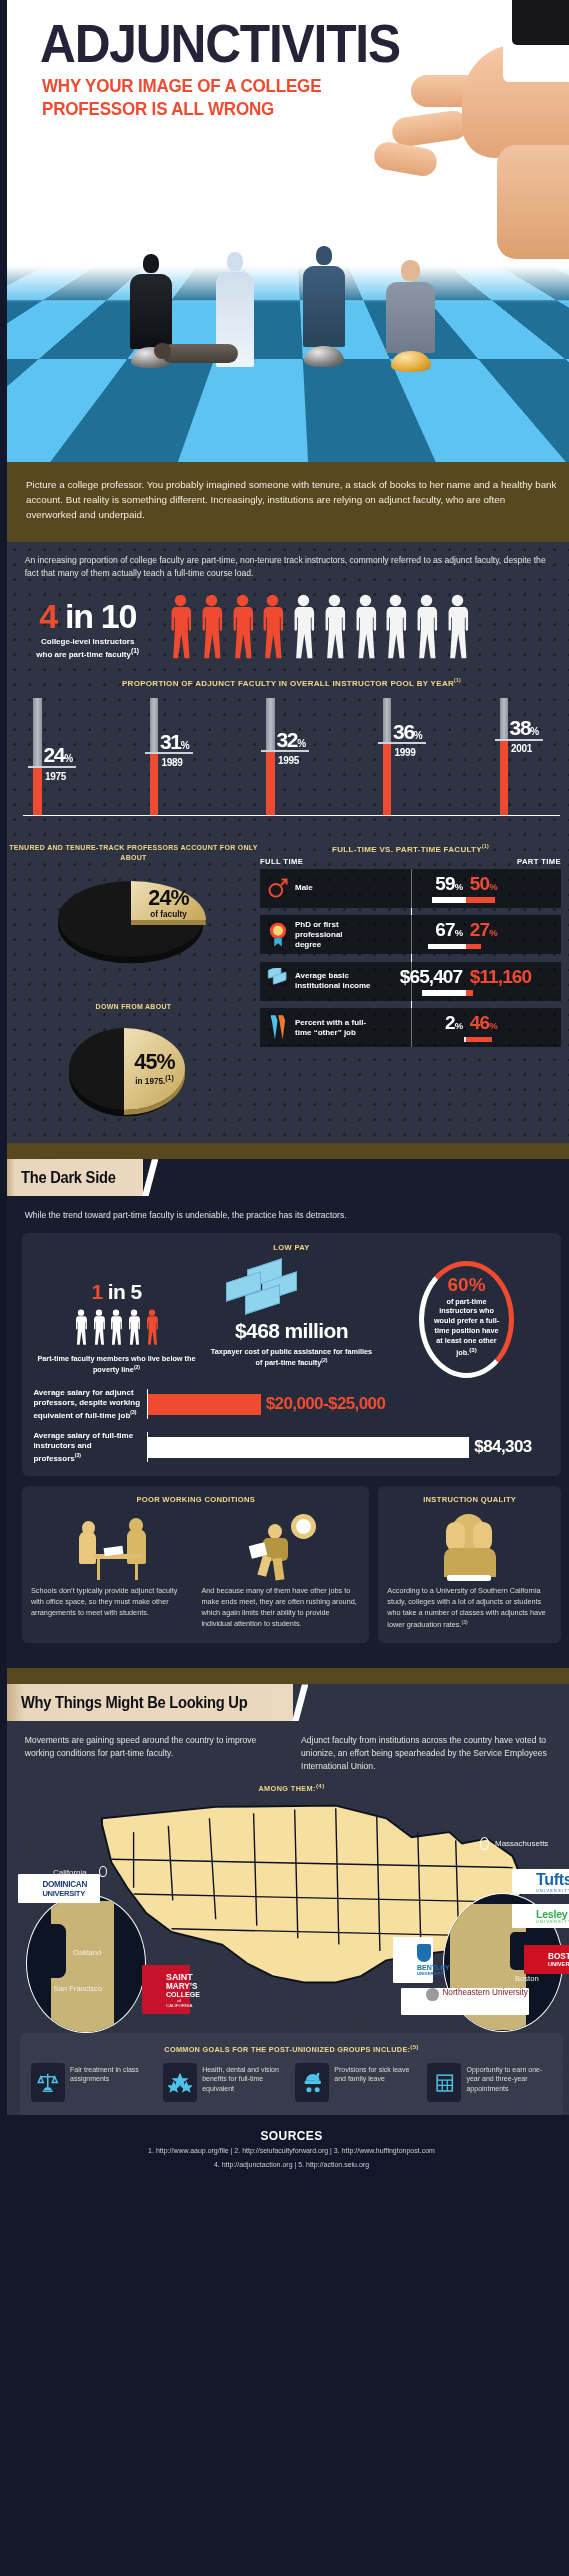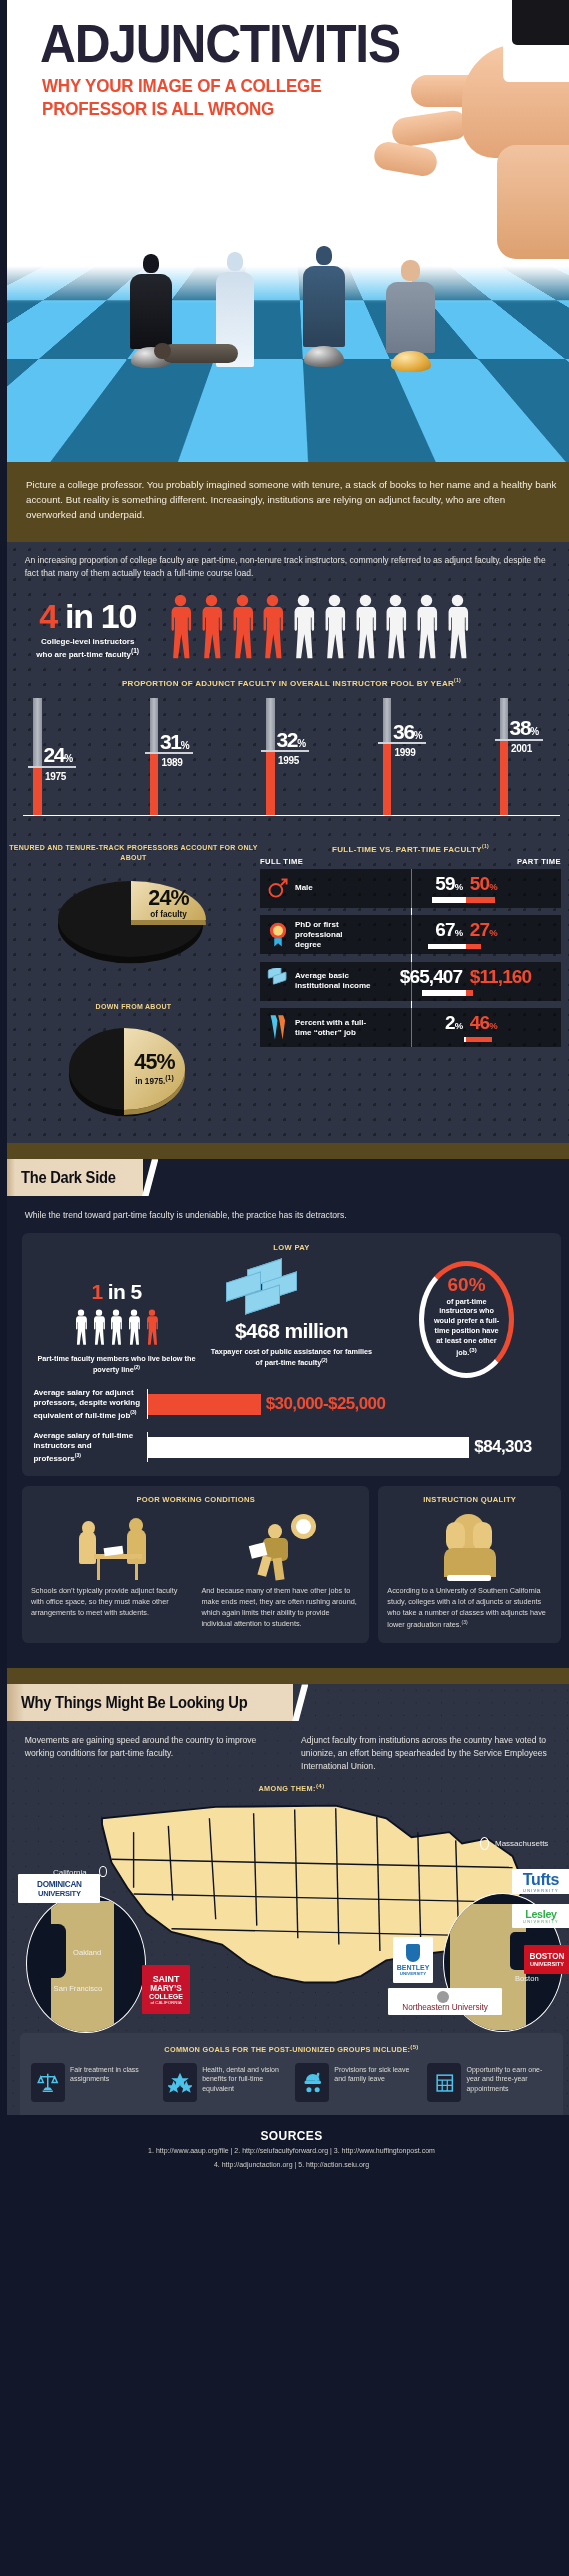--- a/index.html
+++ b/index.html
@@ -159,21 +159,21 @@
   .two-cards { display:flex; gap:8.9px; margin:10px 15px 0; }
   .mini-card { background:#262b3b; border-radius:6.3px; padding:8.9px 8.9px 11.4px; }
   .mini-card p { color:#dcdbd6; font-size:7.3px; line-height:1.5; }
   .mini-card p sup { font-size:5px; }
   .illus-row { display:flex; justify-content:space-around; align-items:flex-end; height:71px; margin:5px 0 6.3px; }
 
   
   .map-title { text-align:center; color:#f3d68b; font-size:7.3px; font-weight:bold; letter-spacing:0.4px; padding-top:8.9px; }
   .map-area { position:relative; width:569px; height:240px; }
   .logo-box { position:absolute; background:#fff; border-radius:1.3px; display:flex;
-              align-items:center; justify-content:center; text-align:center; }
+              align-items:flex-start; justify-content:center; text-align:center;padding-left:24px; }
   .state-lab { position:absolute; color:#e9e9e9; font-size:8px; }
   .city-lab { position:absolute; color:#f0efe8; font-size:7.6px; }
 
   .goals { background:#363c4c; margin:0 12.6px 0; border-radius:5px 5px 0 0; padding:10px 11.4px 12.6px; }
   .goals-title { text-align:center; color:#f3d68b; font-size:7.3px; font-weight:bold; letter-spacing:0.3px; }
   .goals-row { display:flex; gap:7.6px; margin-top:8.9px; }
   .goal { display:flex; align-items:flex-start; gap:5px; flex:1; }
   .goal-ico { width:34px; height:39px; background:#1c2030; border-radius:3.8px; flex:0 0 34px;
               display:flex; align-items:center; justify-content:center; }
   .goal-txt { color:#ddddd6; font-size:7px; line-height:1.35; padding-top:1.3px; }
@@ -511,21 +511,21 @@
               <div class="donut-sub"><span>of part-time instructors who would prefer a full-time position have at least one other job.</span><sup>(3)</sup></div>
             </div>
           </div>
         </div>
       </div>
 
       <div class="sal-row">
         <div class="sal-lab"><span>Average salary for adjunct professors, despite working equivalent of full-time job</span><sup>(3)</sup></div>
         <div class="sal-track">
           <div class="sal-bar" style="width:28%; background:#ef4b30;"></div>
-          <div class="sal-val" style="color:#ef4b30;">$30,000-$25,000</div>
+          <div class="sal-val" style="color:#ef4b30;">$20,000-$25,000</div>
         </div>
       </div>
       <div class="sal-row">
         <div class="sal-lab"><span>Average salary of full-time instructors and professors</span><sup>(3)</sup></div>
         <div class="sal-track">
           <div class="sal-bar" style="width:80%; background:#fff;"></div>
           <div class="sal-val" style="color:#fff;">$84,303</div>
         </div>
       </div>
     </div>
@@ -642,21 +642,21 @@
       <div style="position:absolute;left:436px;top:100px;width:120px;height:139px;border-radius:50%;overflow:hidden;border:1.9px solid #fff;background:#0d1423;">
         <div style="position:absolute;left:6.3px;top:10px;width:76px;height:126px;background:#c9b477;"></div>
         <div style="position:absolute;left:66px;top:38px;width:25px;height:38px;background:#0d1423;border-radius:5px;"></div>
         <div class="city-lab" style="left:71px; top:80px;">Boston</div>
       </div>
       <div class="logo-box" style="left:386px; top:144px; width:40px; height:46px; flex-direction:column;">
         <div style="width:14px;height:17.7px;background:#1e6fb0;border-radius:1.9px 1.9px 7px 7px;margin-bottom:2.5px;"></div>
         <div style="color:#1e6fb0;font-size:7px;font-weight:bold;">BENTLEY</div>
         <div style="color:#1e6fb0;font-size:4.4px;font-weight:bold;">UNIVERSITY</div>
       </div>
-      <div class="logo-box" style="left:381px; top:195px; width:114px; height:26.6px;flex-direction:column;">
+      <div class="logo-box" style="left:394px; top:195px; width:128px; height:26.6px;">
         <div style="width:12.6px;height:12.6px;border-radius:50%;background:#9b9b9b;margin-right:3.8px;"></div>
         <div style="color:#7b1723;font-size:8.2px;">Northeastern University</div>
       </div>
       <div class="logo-box" style="left:505px; top:76px; width:58px; height:25px; flex-direction:column;">
         <div style="color:#1b64b0;font-size:16px;font-weight:bold;letter-spacing:-0.3px;">Tufts</div>
         <div style="color:#1b64b0;font-size:3.8px;letter-spacing:1.3px;">UNIVERSITY</div>
       </div>
       <div class="logo-box" style="left:505px; top:111px; width:58px; height:24px; flex-direction:column;">
         <div style="color:#2fae4a;font-size:10.7px;font-weight:bold;letter-spacing:-0.3px;">Lesley</div>
         <div style="color:#2fae4a;font-size:3.8px;letter-spacing:1.3px;">UNIVERSITY</div>

